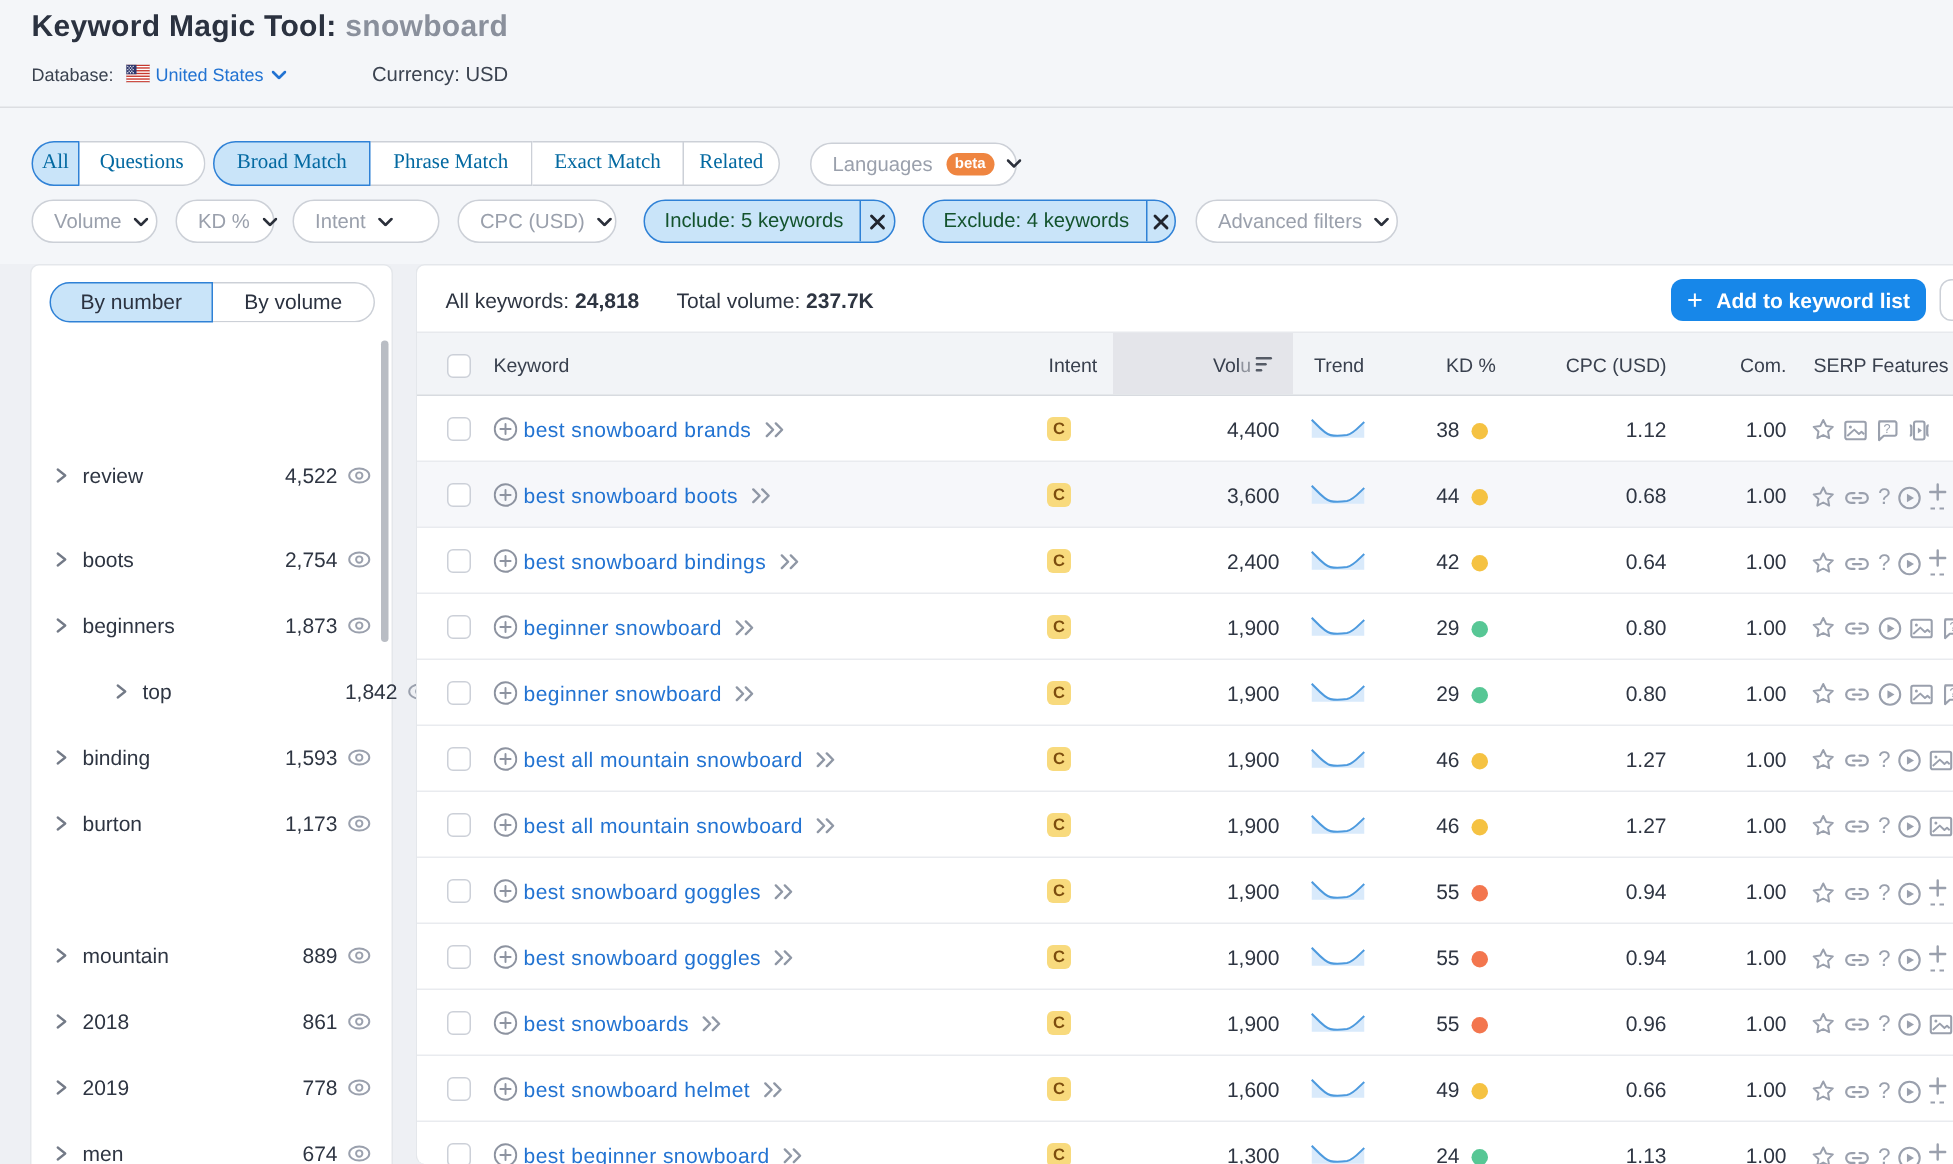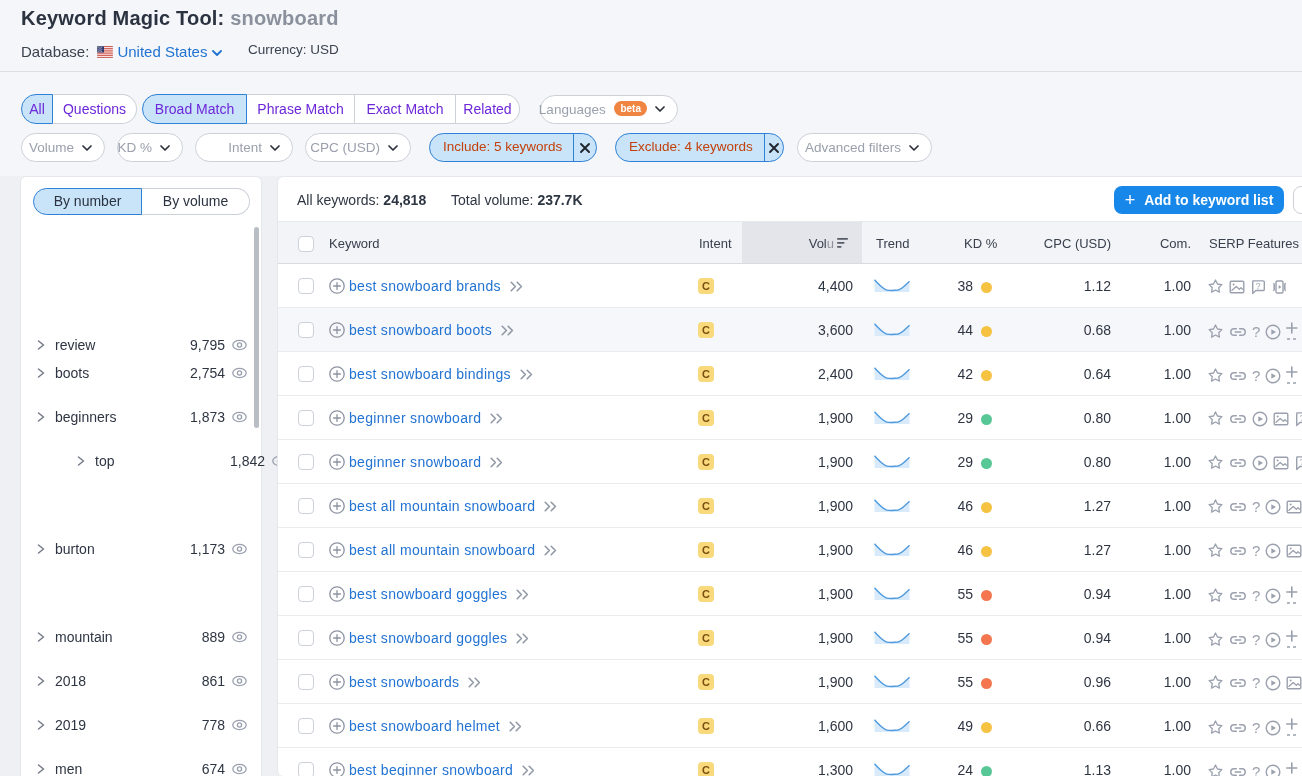--- a/index.html
+++ b/index.html
@@ -7,38 +7,38 @@
 body {
   font-family:"Liberation Sans", sans-serif;
   background:#eef0f4;
   position:relative;
   color:#3b4350;
 }
 .topband { position:absolute; left:0; top:0; width:1302px; height:176px; background:#f4f6f9; }
 .sep { position:absolute; left:0; top:71px; width:1302px; height:1px; background:#dcdee2; }
 h1 { position:absolute; left:21px; top:7px; font-size:20px; font-weight:bold; color:#2b3240; letter-spacing:0.2px;}
 h1 span { color:#8a909c; }
-.dbrow { position:absolute; left:21px; top:42px; font-size:15px; color:#3b4350; }
+.dbrow { position:absolute; left:21px; top:42px; font-size:12px; color:#3b4350; }
 .dbrow .lbl { margin-right:4px; }
 .blue { color:#2273d2; }
 .flag { display:inline-block; vertical-align:-1px; margin:0 4px; }
 .chev { display:inline-block; vertical-align:1px; margin-left:5px; }
 .currency { position:absolute; left:248px; top:42px; font-size:13.5px; }
-.tab { position:absolute; top:94px; height:30px; background:#fff; border:1px solid #ccd0d7; color:#6d28d9; font-size:14px; text-align:center; line-height:28px; white-space:nowrap; }
+.tab { position:absolute; top:94px; height:30px; background:#fff; border:1px solid #ccd0d7; color:#0369a1; font-size:14px; text-align:center; line-height:28px; white-space:nowrap;font-family:Liberation Serif, serif; }
 .tab.sel { background:#c9e4f9; border:1px solid #2f81d6; z-index:2; }
-.pill { position:absolute; background:#fff; border:1px solid #ccd0d7; border-radius:15px; height:29px; font-size:13.5px; color:#9aa0ac; display:flex; align-items:center; justify-content:flex-end; white-space:nowrap; padding:0 12px 0 14px; }
+.pill { position:absolute; background:#fff; border:1px solid #ccd0d7; border-radius:15px; height:29px; font-size:13.5px; color:#9aa0ac; display:flex; align-items:center; justify-content:flex-start; white-space:nowrap; padding:0 12px 0 14px; }
 
 
 .card { position:absolute; background:#fff; border:1px solid #e4e7eb; border-radius:6px; }
 #sidebar { left:20px; top:176px; width:242px; height:600px; border-bottom:none; border-bottom-left-radius:0; border-bottom-right-radius:0;}
 #table { left:277px; top:176px; width:1040px; height:600px; border-bottom:none; }
 .beta { display:inline-block; background:#ef8540; color:#fff; font-size:10px; font-weight:bold; border-radius:8px; padding:2px 6px; line-height:11px; vertical-align:2px; margin-left:5px;}
 .pchev { display:inline-flex; margin-left:8px; }
 .bluepill { position:absolute; top:133px; height:29px; background:#c9e4f9; border:1.5px solid #2f81d6; border-radius:15px; display:flex; align-items:stretch; overflow:hidden; }
-.bptext { font-size:13.5px; color:#c2410c; line-height:26px; padding:0 11px 0 13px; border-right:1.5px solid #2f81d6; white-space:nowrap; }
+.bptext { font-size:13.5px; color:#14532d; line-height:26px; padding:0 11px 0 13px; border-right:1.5px solid #2f81d6; white-space:nowrap; }
 .bpx { width:33px; display:flex; align-items:center; justify-content:center; }
 
 
 .toggle { position:absolute; left:12px; top:11px; width:217px; height:27px; display:flex; }
 .tseg { flex:1; background:#fff; border:1px solid #ccd0d7; font-size:14px; color:#2b3240; text-align:center; line-height:25px; }
 .tseg:first-child { border-radius:14px 0 0 14px; }
 .tseg:last-child { border-radius:0 14px 14px 0; border-left:none; }
 .tseg.sel { background:#c9e4f9; border:1px solid #2f81d6; }
 .allkw { position:absolute; left:0; top:45px; width:240px; height:41px; background:#f7f8fa; border-top:1px solid #e7e9ed; border-bottom:1px solid #e7e9ed; font-size:14px; color:#2e3542; }
 .allkw span:first-child { position:absolute; left:16px; top:12px; }
@@ -174,26 +174,26 @@
       <svg width="10" height="6" viewBox="0 0 10 6">
         <path d="M1,1 L5,5 L9,1" fill="none" stroke="#2b303b" stroke-width="1.7" stroke-linecap="round" stroke-linejoin="round"></path>
       </svg>
     </span></div>
 
 <div class="card" id="sidebar">
   <div class="toggle">
     <div class="tseg sel">By number</div>
     <div class="tseg">By volume</div>
   </div>
-  <div class="srow" style="top:146px;">
+  <div class="srow" style="top:118px;">
       <svg class="schev" width="8" height="10" viewBox="0 0 8 10">
         <path d="M1.5,1 L6.5,5 L1.5,9" fill="none" stroke="#737a87" stroke-width="1.5" stroke-linecap="round" stroke-linejoin="round"></path>
       </svg>
       <span class="slbl">review</span>
-      <span class="num">9,795</span>
+      <span class="num">4,522</span>
       <svg class="eye" width="17" height="16" viewBox="0 0 17 16" style="position:absolute;right:13px;top:14px;">
         <ellipse cx="8.5" cy="8" rx="6.7" ry="4.7" fill="none" stroke="#9aa0ad" stroke-width="1.3"></ellipse>
         <circle cx="8.5" cy="8" r="2.1" fill="none" stroke="#9aa0ad" stroke-width="1.3"></circle>
       </svg>
     </div>
   <div class="srow" style="top:174px;">
       <svg class="schev" width="8" height="10" viewBox="0 0 8 10">
         <path d="M1.5,1 L6.5,5 L1.5,9" fill="none" stroke="#737a87" stroke-width="1.5" stroke-linecap="round" stroke-linejoin="round"></path>
       </svg>
       <span class="slbl">boots</span>
@@ -213,20 +213,31 @@
         <ellipse cx="8.5" cy="8" rx="6.7" ry="4.7" fill="none" stroke="#9aa0ad" stroke-width="1.3"></ellipse>
         <circle cx="8.5" cy="8" r="2.1" fill="none" stroke="#9aa0ad" stroke-width="1.3"></circle>
       </svg>
     </div>
   <div class="srow" style="top:262px;margin-left:40px;">
       <svg class="schev" width="8" height="10" viewBox="0 0 8 10">
         <path d="M1.5,1 L6.5,5 L1.5,9" fill="none" stroke="#737a87" stroke-width="1.5" stroke-linecap="round" stroke-linejoin="round"></path>
       </svg>
       <span class="slbl">top</span>
       <span class="num">1,842</span>
+      <svg class="eye" width="17" height="16" viewBox="0 0 17 16" style="position:absolute;right:13px;top:14px;">
+        <ellipse cx="8.5" cy="8" rx="6.7" ry="4.7" fill="none" stroke="#9aa0ad" stroke-width="1.3"></ellipse>
+        <circle cx="8.5" cy="8" r="2.1" fill="none" stroke="#9aa0ad" stroke-width="1.3"></circle>
+      </svg>
+    </div>
+  <div class="srow" style="top:306px;">
+      <svg class="schev" width="8" height="10" viewBox="0 0 8 10">
+        <path d="M1.5,1 L6.5,5 L1.5,9" fill="none" stroke="#737a87" stroke-width="1.5" stroke-linecap="round" stroke-linejoin="round"></path>
+      </svg>
+      <span class="slbl">binding</span>
+      <span class="num">1,593</span>
       <svg class="eye" width="17" height="16" viewBox="0 0 17 16" style="position:absolute;right:13px;top:14px;">
         <ellipse cx="8.5" cy="8" rx="6.7" ry="4.7" fill="none" stroke="#9aa0ad" stroke-width="1.3"></ellipse>
         <circle cx="8.5" cy="8" r="2.1" fill="none" stroke="#9aa0ad" stroke-width="1.3"></circle>
       </svg>
     </div>
   <div class="srow" style="top:350px;">
       <svg class="schev" width="8" height="10" viewBox="0 0 8 10">
         <path d="M1.5,1 L6.5,5 L1.5,9" fill="none" stroke="#737a87" stroke-width="1.5" stroke-linecap="round" stroke-linejoin="round"></path>
       </svg>
       <span class="slbl">burton</span>

